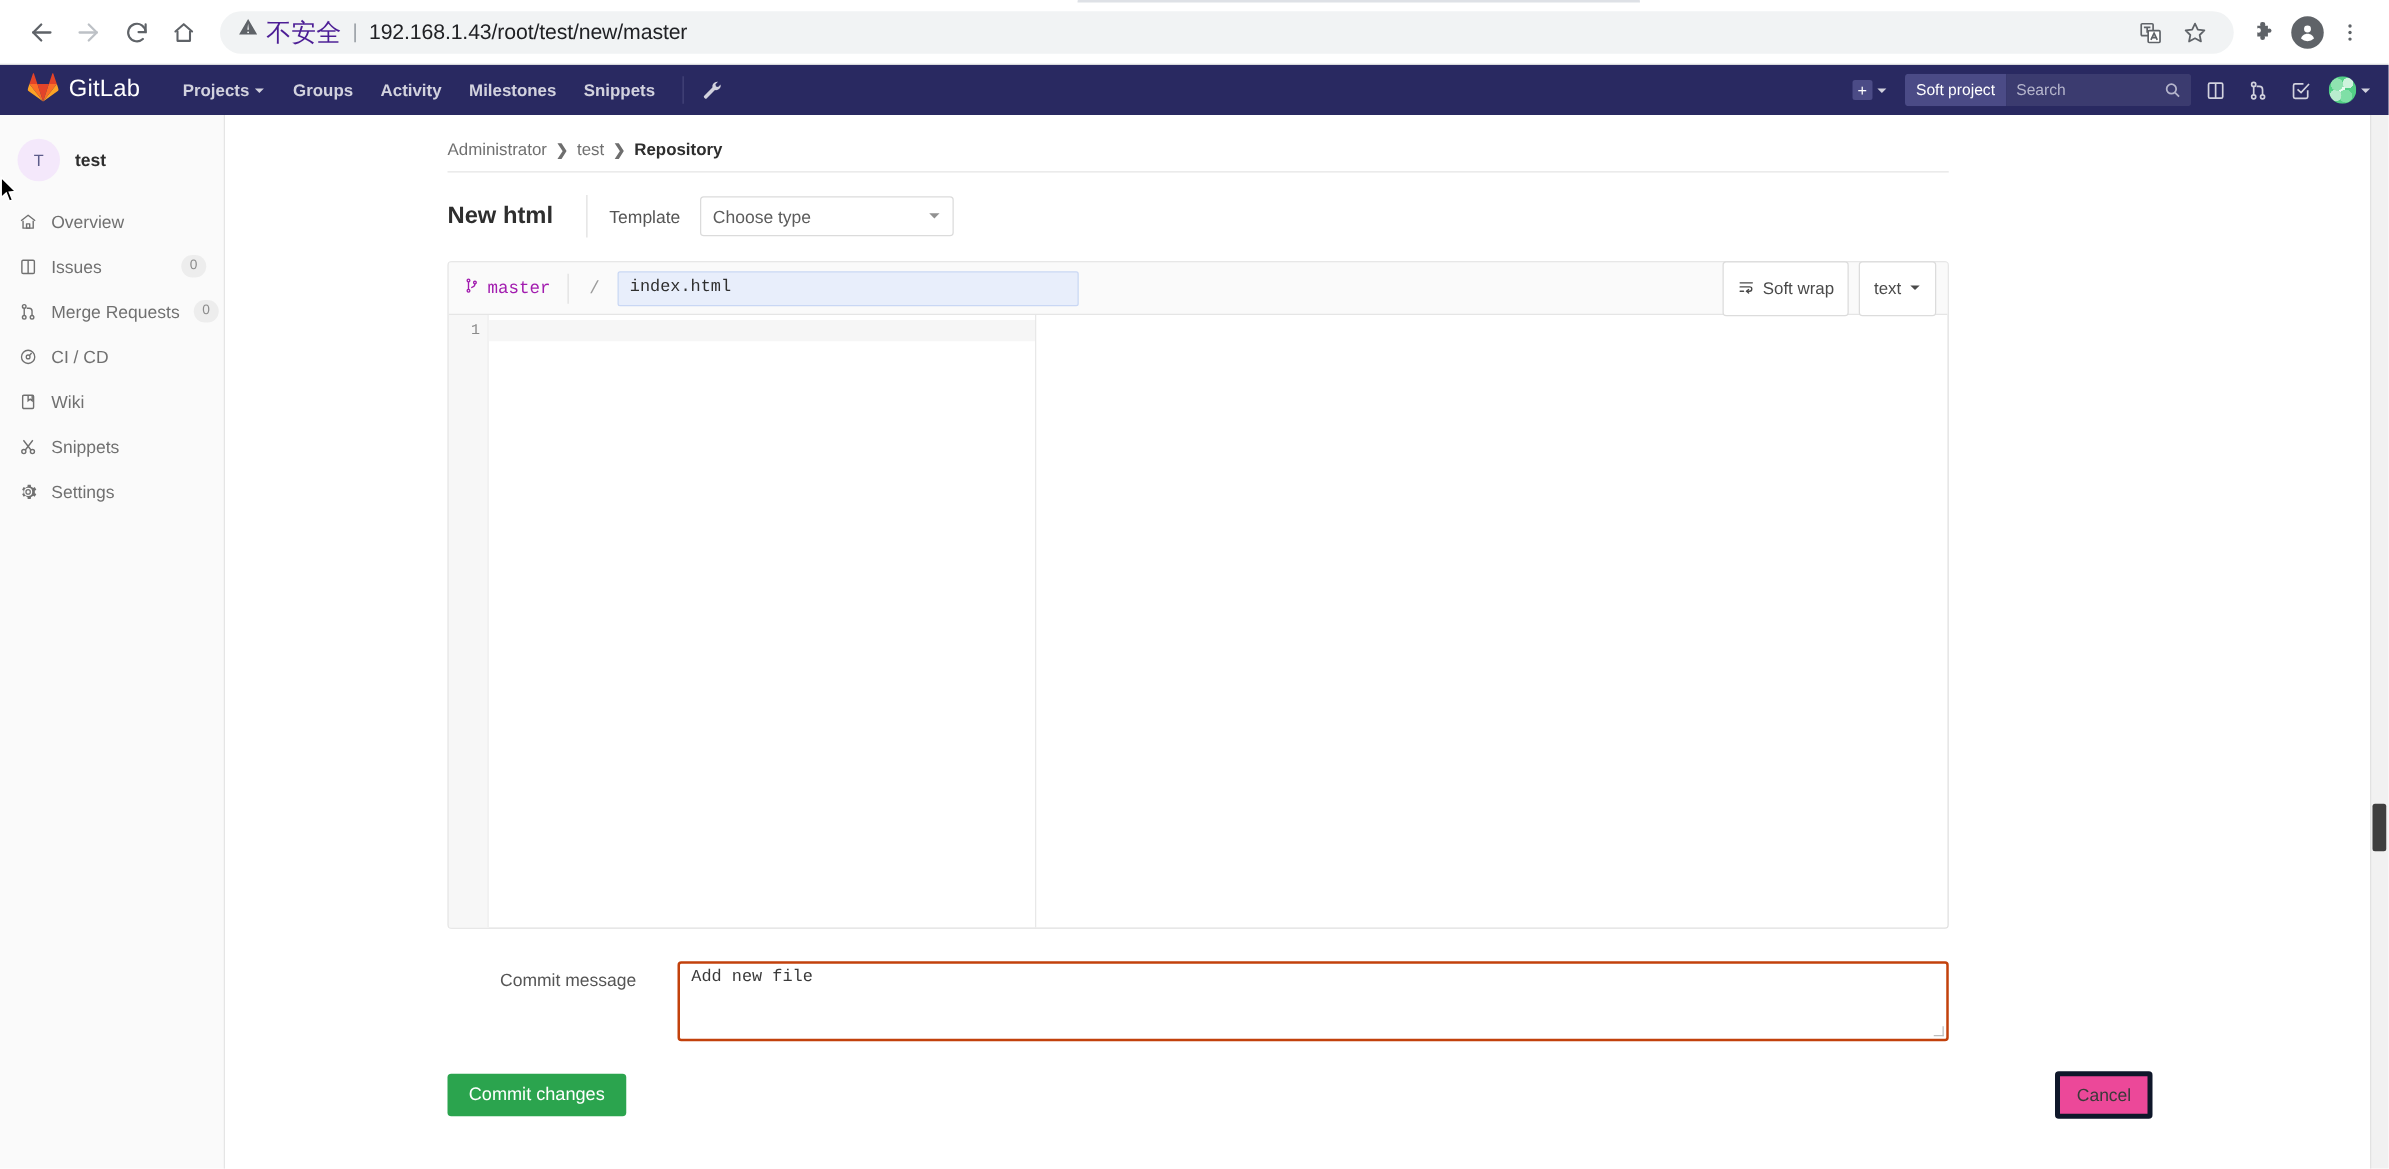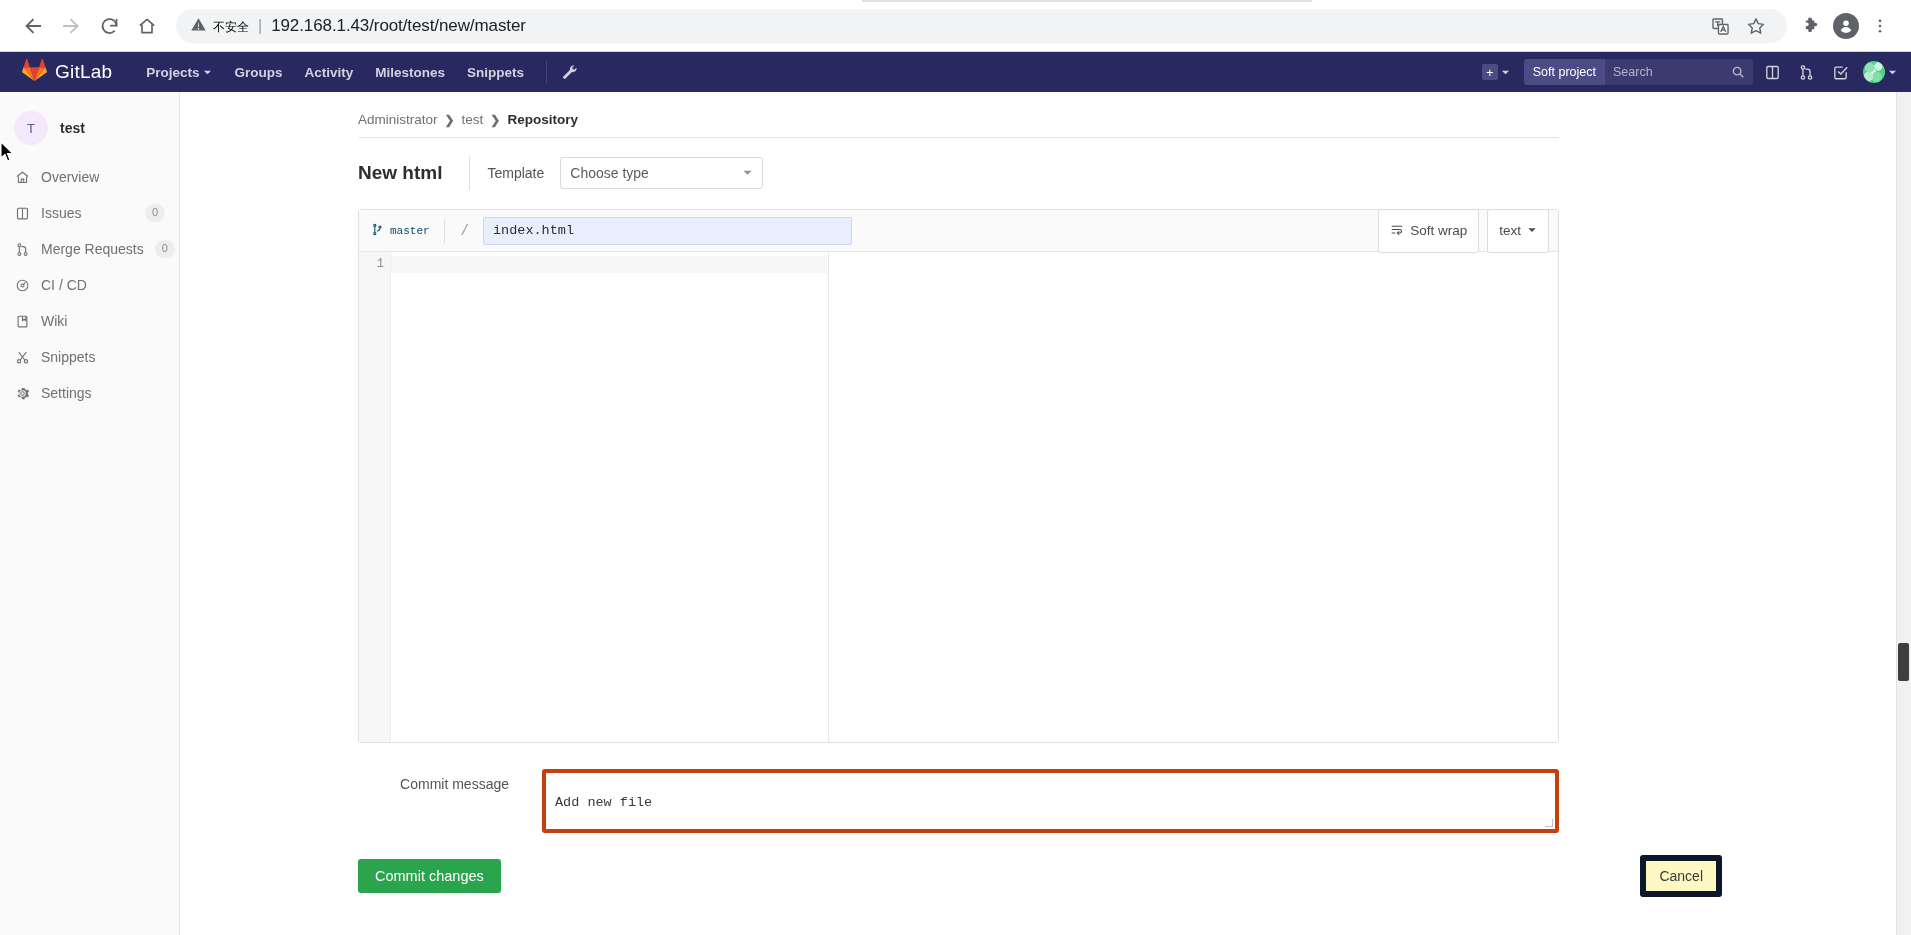--- a/index.html
+++ b/index.html
@@ -39,23 +39,23 @@
     background: #f1f3f4;
     border-radius: 17px;
     margin-left: 10px;
     margin-right: 8px;
     display: flex;
     align-items: center;
     padding: 0 14px;
     min-width: 0;
   }
   #security-warn {
-    display: flex; align-items: flex-end; gap: 6px;
-    color: #000000;
-    font-size: 12px;
+    display: flex; align-items: flex-start; gap: 6px;
+    color: #4c1d95;
+    font-size: 20px;
     flex: 0 0 auto;
   }
   #security-warn .warn-ico { color: #5f6368; }
   .omni-sep {
     color: #9aa0a6; margin: 0 9px 0 9px; font-size: 16px;
   }
   #omni-url {
     font-size: 17px;
     color: #202124;
     white-space: nowrap;
@@ -278,22 +278,22 @@
   #editor-toolbar {
     height: 42px;
     background: #fafafa;
     border-bottom: 1px solid #e5e5e5;
     display: flex; align-items: center;
     padding: 0 9px 0 12px;
   }
   #branch-chip {
     display: flex; align-items: center; gap: 6px;
     font-family: "Liberation Mono", monospace;
-    font-size: 11px;
-    color: #0c4a6e;
+    font-size: 14px;
+    color: #a21caf;
     padding-right: 14px;
   }
   #path-sep {
     font-family: "Liberation Mono", monospace;
     font-size: 14px; color: #9b9b9b;
     border-left: 1px solid #e0e0e0;
     padding: 4px 0 4px 16px;
     margin-right: 14px;
   }
   #filename-input {
@@ -371,27 +371,27 @@
     flex: 0 0 173px;
     text-align: right;
     padding-right: 22px;
     font-size: 14px;
     color: #555;
     padding-top: 7px;
   }
   #commit-textarea {
     flex: 1 1 auto;
     height: 64px;
-    border: 4px solid #c2410c;
+    border: 2px solid #c2410c;
     border-radius: 3px;
     background: #fff;
     font-family: "Liberation Mono", monospace;
     font-size: 13.5px;
     color: #3a3a3a;
-    padding: 22px 9px;
+    padding: 4px 9px;
     position: relative;
   }
   #commit-resize {
     position: absolute; right: 2px; bottom: 2px;
     width: 8px; height: 8px;
     border-right: 1px solid #bdbdbd;
     border-bottom: 1px solid #bdbdbd;
   }
   #commit-actions {
     margin-left: 178px;
@@ -403,23 +403,23 @@
   #commit-btn {
     background: #2ba44e;
     color: #fff;
     font-size: 14.5px;
     border-radius: 3px;
     padding: 9px 17px;
   }
   #cancel-btn {
     position: absolute;
     right: -163px;
-    border: 6px solid #0f172a;
+    border: 4px solid #0f172a;
     border-radius: 3px;
-    background: #fef9c3;
+    background: #ec4899;
     color: #3a3a3a;
     font-size: 14px;
     padding: 7px 13px;
   }
 
   
   #page-scrollbar {
     position: absolute;
     right: 0; top: 0; bottom: 0;
     width: 15px;

